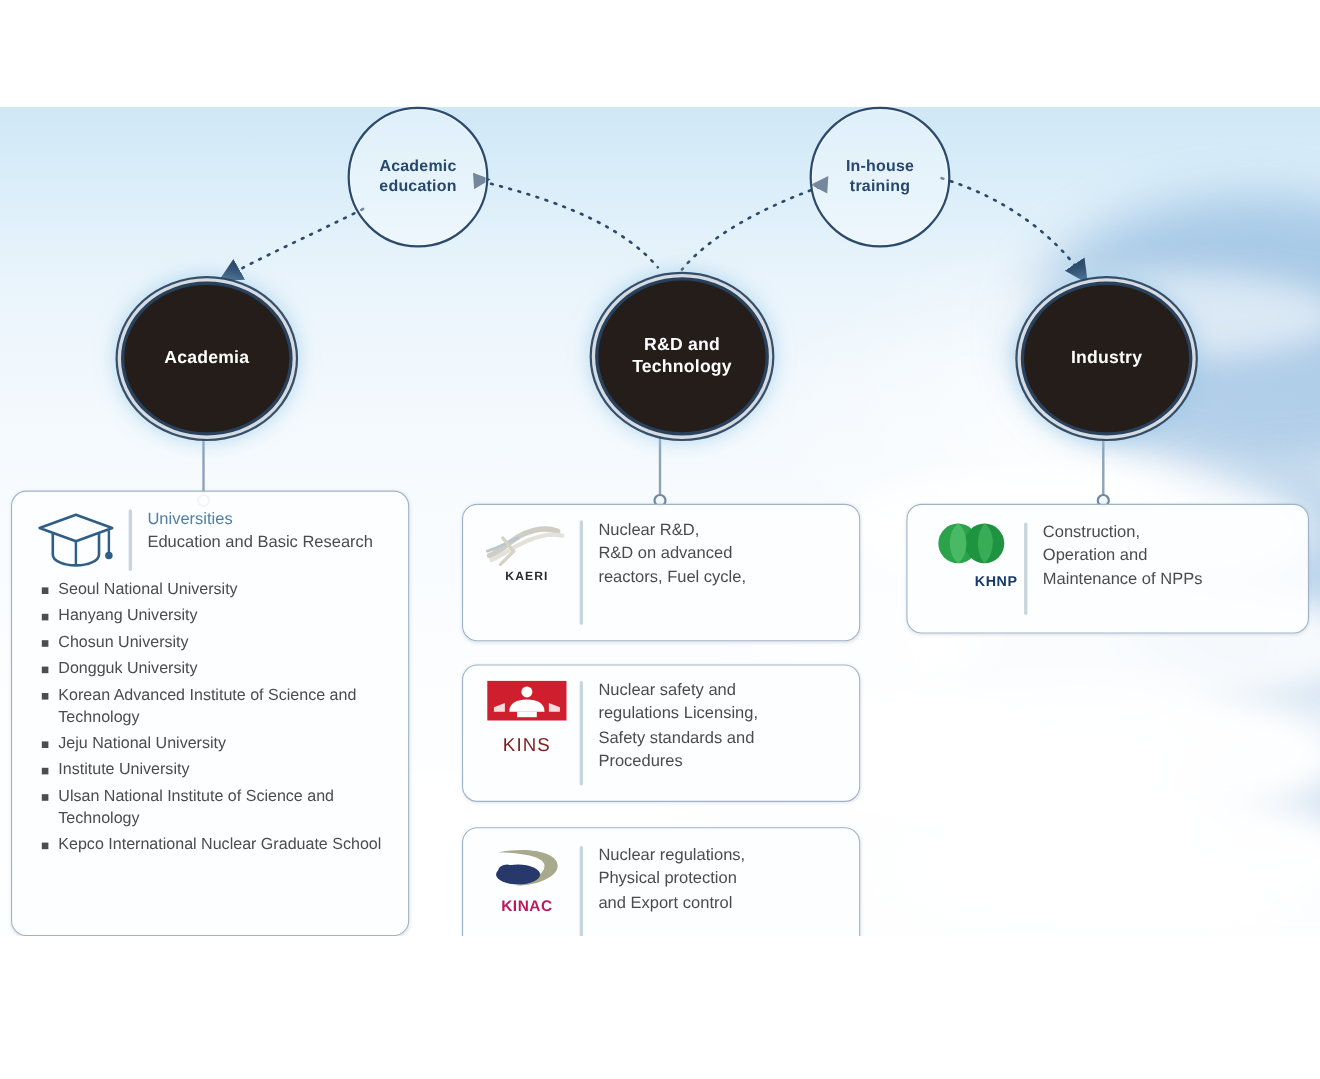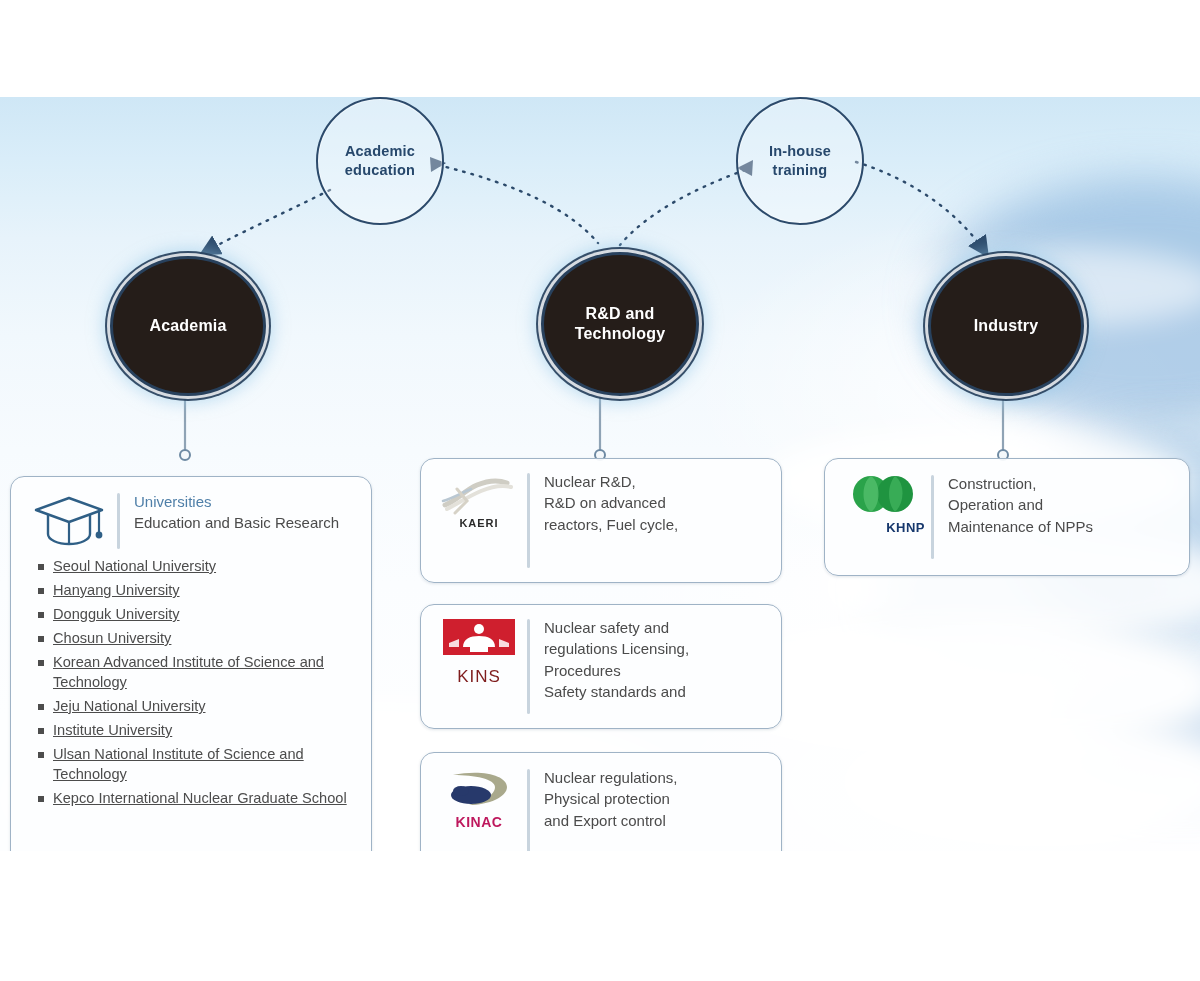--- a/index.html
+++ b/index.html
@@ -70,21 +70,21 @@
     width:96px;min-width:96px;display:flex;align-items:center;justify-content:center;
   }
   .divider{width:3px;border-radius:2px;background:#c8d4de;align-self:stretch;margin:2px 0;}
   .head-text{
     flex:1;padding-left:14px;color:#4b4b4b;font-size:15px;line-height:1.42;
   }
   .head-text .strong{color:#4f7fa8;}
   .bullets{list-style:none;margin:0;padding:6px 14px 10px 16px;}
   .bullets li{
     position:relative;padding-left:16px;margin:0 0 4px 0;
-    color:#4c4c4c;font-size:14.6px;line-height:1.37;text-decoration:underline;
+    color:#4c4c4c;font-size:14.6px;line-height:1.37;
   }
   .bullets li::before{
     content:"";position:absolute;left:1px;top:7px;width:6px;height:6px;background:#4d4d4d;
   }
 </style>
 </head>
 <body>
 
 <div id="stage">
 
@@ -159,42 +159,42 @@
       <div>Technology</div>
     </div>
   </div>
 
   <div class="node" style="left:928px;top:256px;width:150px;height:134px;">
     <div>
       <div>Industry</div>
     </div>
   </div>
 
-  <div class="card" style="left:10px;top:476px;width:362px;height:405px;padding:14px 10px 8px 10px;">
+  <div class="card" style="left:10px;top:446px;width:362px;height:405px;padding:14px 10px 8px 10px;">
     <div class="card-head">
       <div class="logo-cell">
         <svg width="78" height="60" viewBox="0 0 78 60" aria-hidden="true">
           <path d="M6,19 L39,7 L72,19 L39,31 Z" fill="none" stroke="#2f5f86" stroke-width="2.4" stroke-linejoin="round"></path>
           <path d="M18,24 L18,43 C18,49 28,53 39,53 C50,53 60,49 60,43 L60,24" fill="none" stroke="#2f5f86" stroke-width="2.4" stroke-linejoin="round"></path>
           <line x1="39" y1="31" x2="39" y2="53" stroke="#2f5f86" stroke-width="2.2"></line>
           <line x1="69" y1="21" x2="69" y2="41" stroke="#2f5f86" stroke-width="2.2"></line>
           <circle cx="69" cy="44" r="3.4" fill="#2f5f86"></circle>
         </svg>
       </div>
       <div class="divider"></div>
       <div class="head-text">
         <div class="strong">Universities</div>
         <div>Education and Basic Research</div>
       </div>
     </div>
     <ul class="bullets">
       <li>Seoul National University</li>
       <li>Hanyang University</li>
+      <li>Chosun University</li>
       <li>Dongguk University</li>
-      <li>Chosun University</li>
       <li>Korean Advanced Institute of Science and Technology</li>
       <li>Jeju National University</li>
       <li>Institute University</li>
       <li>Ulsan National Institute of Science and Technology</li>
       <li>Kepco International Nuclear Graduate School</li>
     </ul>
   </div>
 
   <div class="card" style="left:420px;top:458px;width:362px;height:125px;padding:12px 10px;">
     <div class="card-head" style="height:100%;">
@@ -230,22 +230,22 @@
             <path d="M12,30 L22,30 L22,22 L12,26 Z" fill="#ffffff" opacity=".85"></path>
             <path d="M72,30 L62,30 L62,22 L72,26 Z" fill="#ffffff" opacity=".85"></path>
           </svg>
           <div style="font-size:17px;font-weight:400;color:#7f1d1d;letter-spacing:1px;line-height:1;margin-top:1px;">KINS</div>
         </div>
       </div>
       <div class="divider"></div>
       <div class="head-text">
         <div>Nuclear safety and</div>
         <div>regulations Licensing,</div>
+        <div>Safety standards and</div>
         <div>Procedures</div>
-        <div>Safety standards and</div>
       </div>
     </div>
   </div>
 
   <div class="card" style="left:420px;top:752px;width:362px;height:118px;padding:14px 10px;">
     <div class="card-head" style="height:100%;">
       <div class="logo-cell">
         <div style="text-align:center;">
           <svg width="84" height="48" viewBox="0 0 84 48" aria-hidden="true">
             <path d="M16,8 C44,2 70,8 70,20 C70,30 52,38 32,38 C46,34 58,28 58,20 C58,12 38,8 16,8 Z" fill="#a9a98c"></path>

